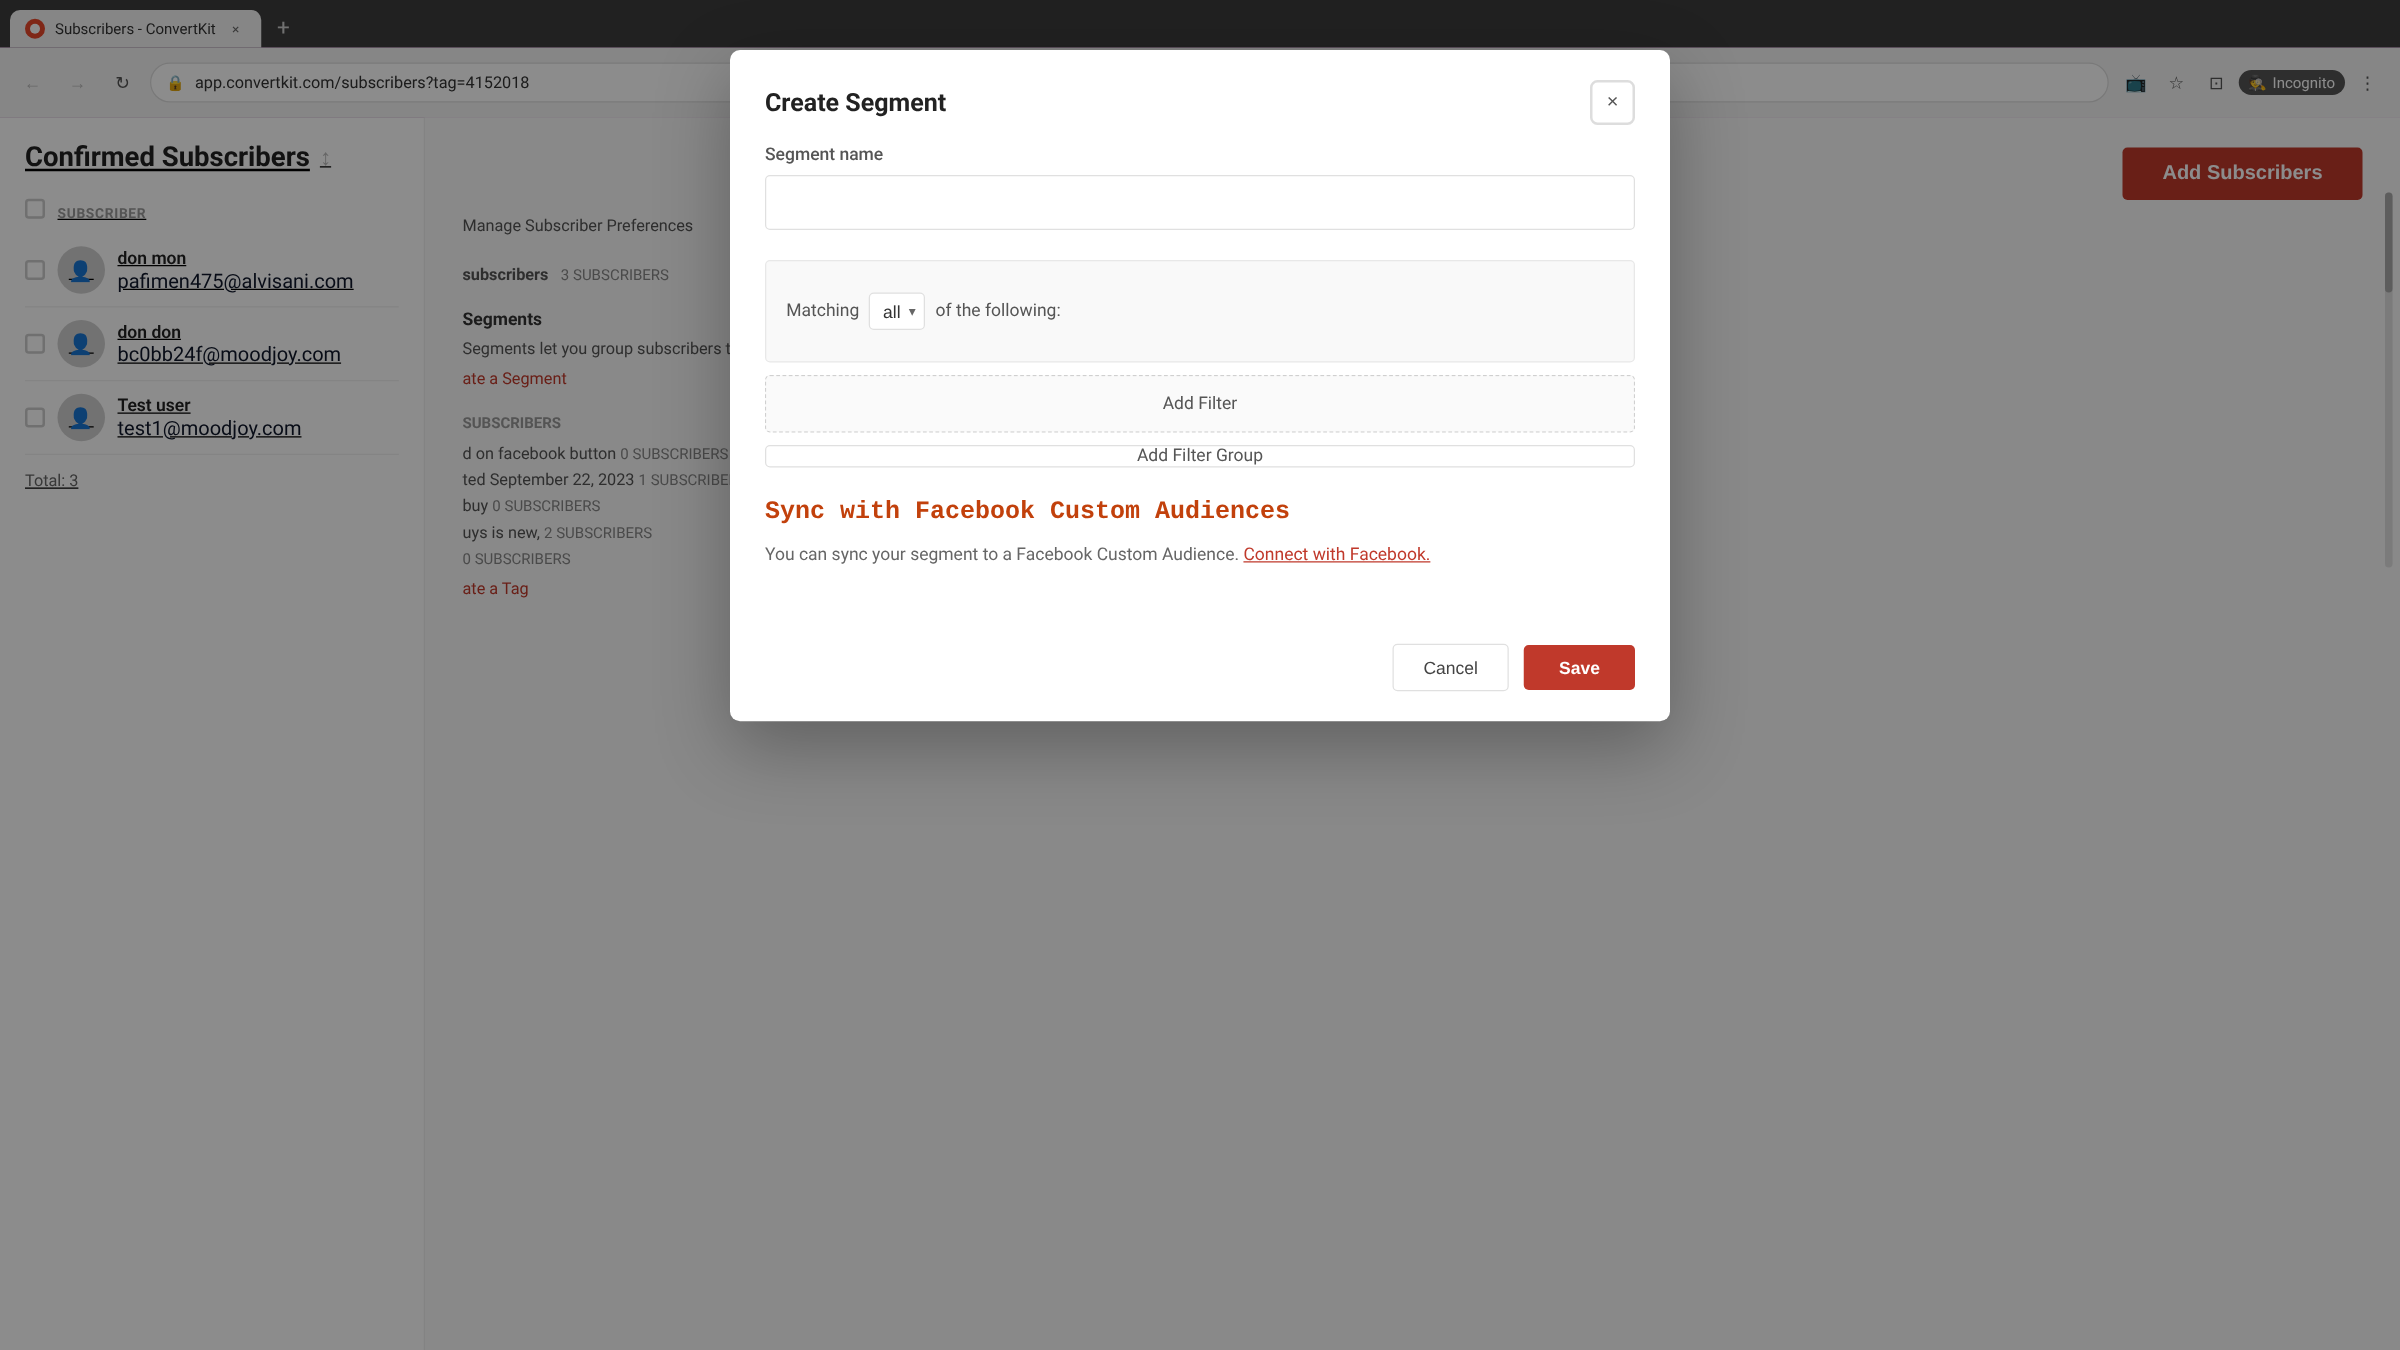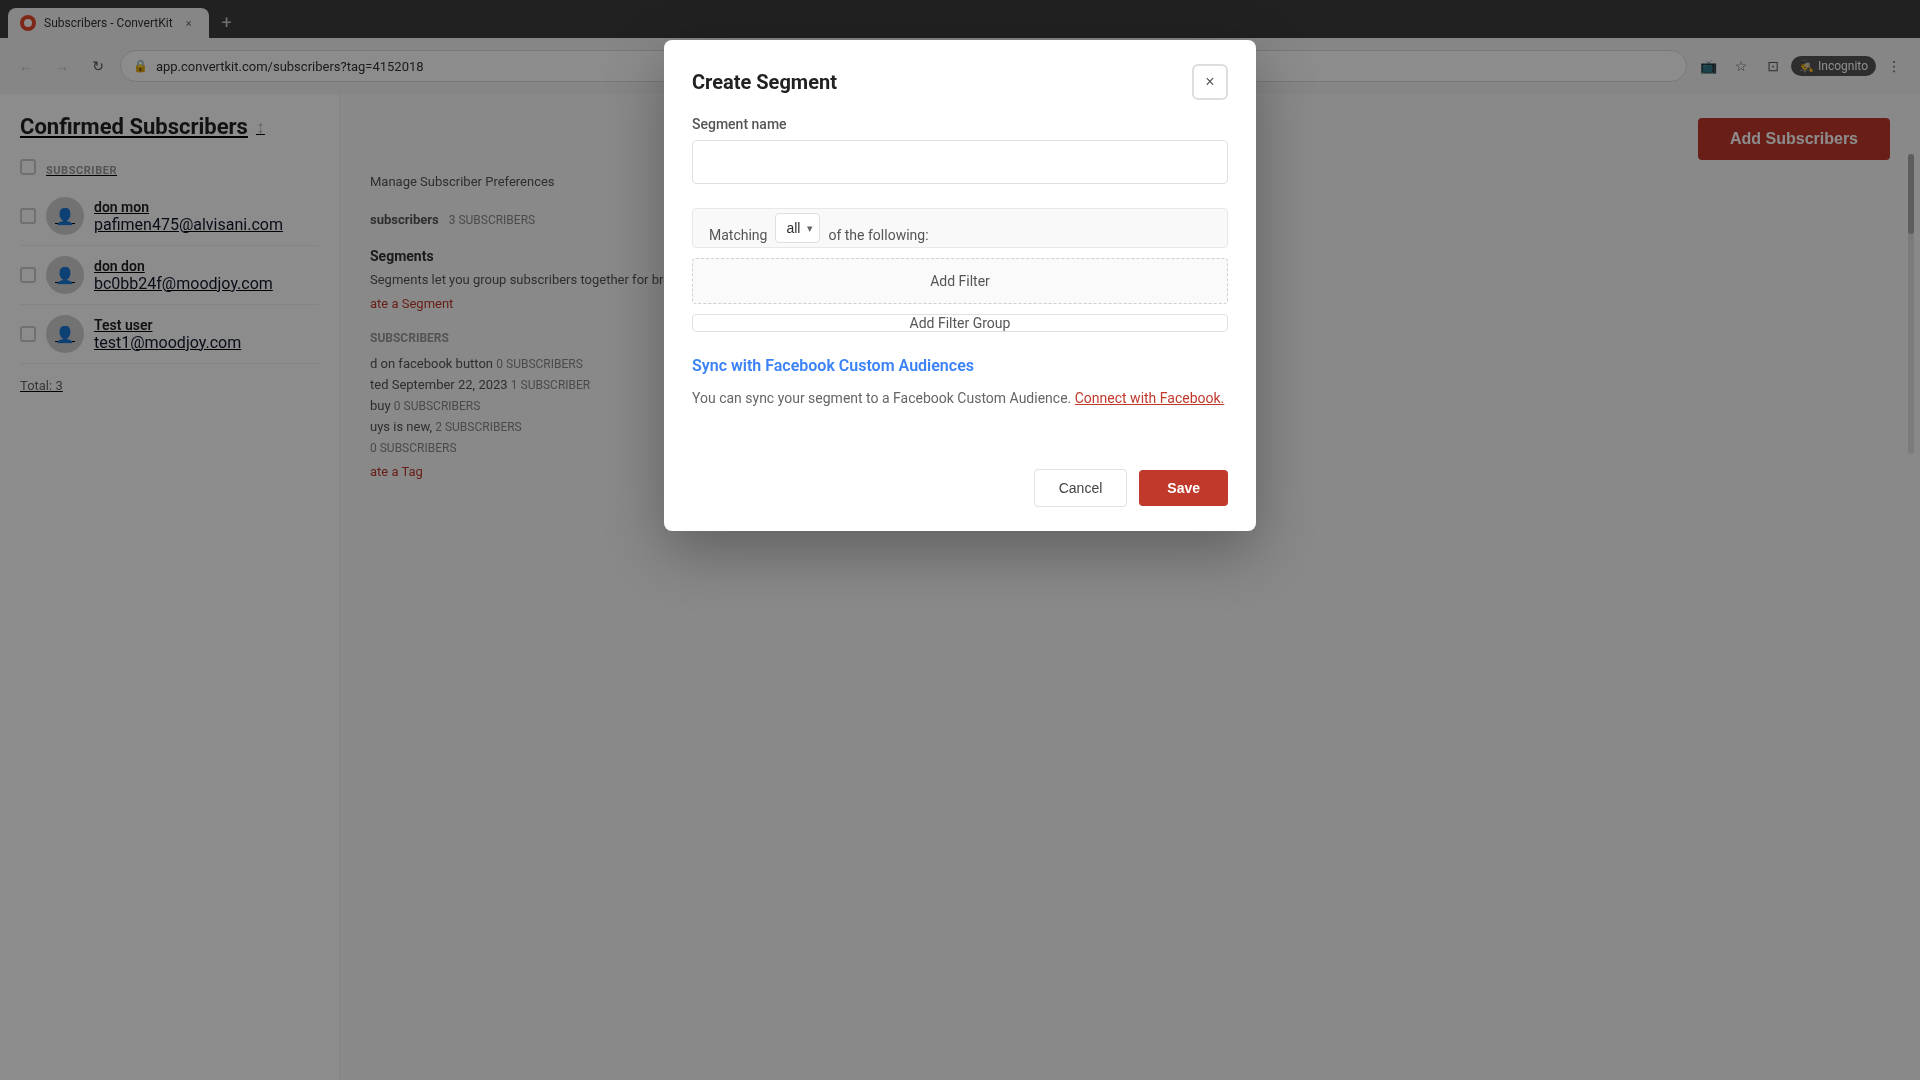--- a/index.html
+++ b/index.html
@@ -46,39 +46,39 @@
     .add-subscribers-btn { position: absolute; top: 24px; right: 30px; background: #c0392b; color: white; border: none; border-radius: 4px; padding: 12px 32px; font-size: 16px; font-weight: 600; cursor: pointer; }
     .right-link { color: #c0392b; text-decoration: none; }
     .right-segment-link { display: block; color: #c0392b; text-decoration: none; font-size: 13px; margin-top: 6px; }
     .tag-item { font-size: 13px; color: #555; padding: 3px 0; }
     .tag-count { color: #888; font-size: 12px; }
 
     
     .overlay { position: absolute; top: 0; left: 0; right: 0; bottom: 0; background: rgba(0,0,0,0.45); z-index: 100; display: flex; align-items: flex-start; justify-content: center; padding-top: 40px; }
 
     
-    .modal { background: white; border-radius: 8px; width: 592px; max-height: 700px; overflow-y: auto; position: relative; box-shadow: 0 20px 60px rgba(0,0,0,0.3); }
+    .modal { background: white; border-radius: 8px; width: 752px; max-height: 700px; overflow-y: auto; position: relative; box-shadow: 0 20px 60px rgba(0,0,0,0.3); }
     .modal-header { display: flex; align-items: center; justify-content: space-between; padding: 24px 28px 16px; }
     .modal-title { font-size: 20px; font-weight: 700; color: #222; }
     .modal-close { width: 36px; height: 36px; border: 2px solid #ddd; border-radius: 6px; display: flex; align-items: center; justify-content: center; cursor: pointer; background: white; font-size: 16px; color: #555; }
     .modal-body { padding: 0 28px 24px; }
     .field-label { font-size: 14px; color: #555; margin-bottom: 8px; font-weight: 500; }
     .segment-name-input { width: 100%; height: 44px; border: 1.5px solid #e0e0e0; border-radius: 4px; padding: 0 12px; font-size: 14px; color: #333; margin-bottom: 24px; outline: none; }
     .select-subscribers-header { display: flex; align-items: center; justify-content: space-between; margin-bottom: 12px; }
     .select-subs-title { font-size: 15px; font-weight: 600; color: #222; }
     .subs-count-badge { font-size: 13px; color: #555; }
-    .filter-row { background: #f9f9f9; border: 1px solid #e8e8e8; border-radius: 4px; padding: 4px 16px; margin-bottom: 10px; display: flex; align-items: flex-end; gap: 8px; }
+    .filter-row { background: #f9f9f9; border: 1px solid #e8e8e8; border-radius: 4px; padding: 25px 16px; margin-bottom: 10px; display: flex; align-items: center; gap: 8px; }
     .filter-label { font-size: 14px; color: #555; }
     .filter-select { border: 1.5px solid #e0e0e0; border-radius: 4px; padding: 6px 10px; font-size: 14px; color: #333; background: white; cursor: pointer; appearance: none; -webkit-appearance: none; }
     .filter-select-wrapper { position: relative; display: inline-flex; align-items: center; }
     .filter-select-wrapper::after { content: '▾'; position: absolute; right: 8px; pointer-events: none; font-size: 11px; color: #666; }
     .add-filter-btn { width: 100%; border: 1.5px dashed #d0d0d0; border-radius: 4px; background: #fafafa; padding: 14px; text-align: center; color: #555; font-size: 14px; cursor: pointer; margin-bottom: 10px; }
     .add-filter-group-btn { width: 100%; border: 1.5px solid #e0e0e0; border-radius: 4px; background: white; text-align: center; color: #555; font-size: 14px; cursor: pointer; margin-bottom: 24px; }
     .facebook-section { margin-bottom: 20px; }
-    .facebook-title { font-size: 16px; font-weight: 600; color: #3b82f6; margin-bottom: 12px; }
+    .facebook-title { font-size: 20px; font-weight: 600; color: #c2410c; margin-bottom: 12px; font-family: Liberation Mono, monospace; }
     .facebook-body { font-size: 14px; color: #666; line-height: 1.6; }
     .facebook-link { color: #c0392b; text-decoration: underline; cursor: pointer; }
     .modal-footer { display: flex; align-items: center; justify-content: flex-end; gap: 12px; padding: 16px 28px 24px; }
     .cancel-btn { background: white; border: 1.5px solid #e0e0e0; border-radius: 4px; padding: 10px 24px; font-size: 14px; color: #444; cursor: pointer; font-weight: 500; }
     .save-btn { background: #c0392b; border: none; border-radius: 4px; padding: 10px 28px; font-size: 14px; color: white; cursor: pointer; font-weight: 600; }
 
     
     .right-panel-scroll { position: absolute; right: 6px; top: 60px; width: 6px; height: 300px; background: #e0e0e0; border-radius: 3px; }
     .right-panel-scroll-thumb { width: 6px; height: 80px; background: #aaa; border-radius: 3px; position: relative; top: 0; }
   </style>

